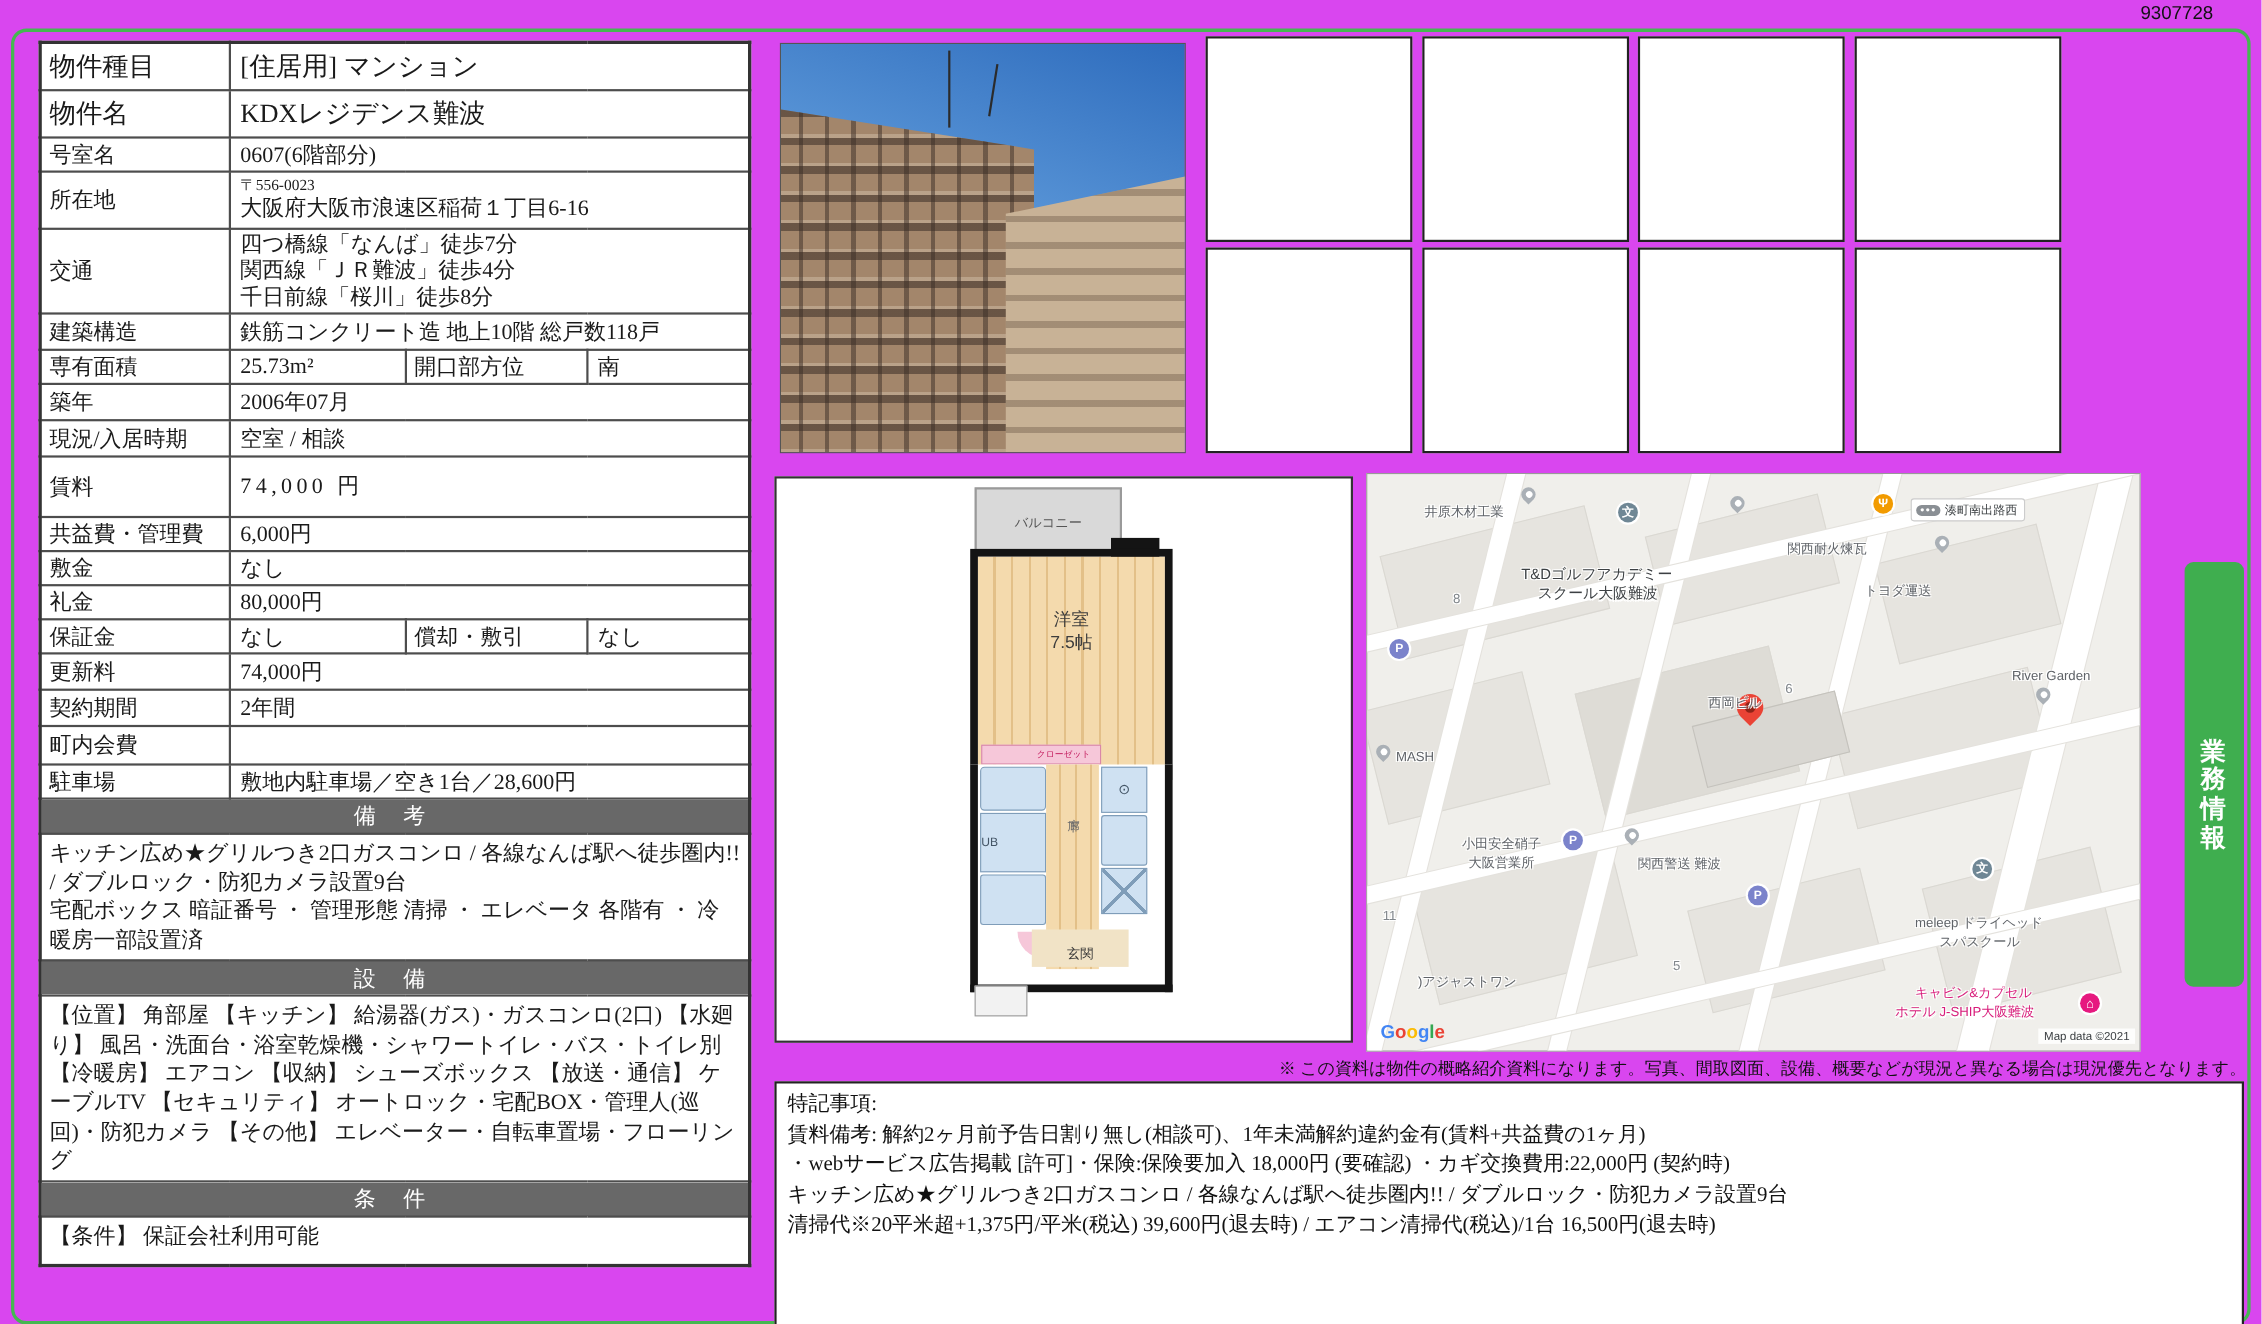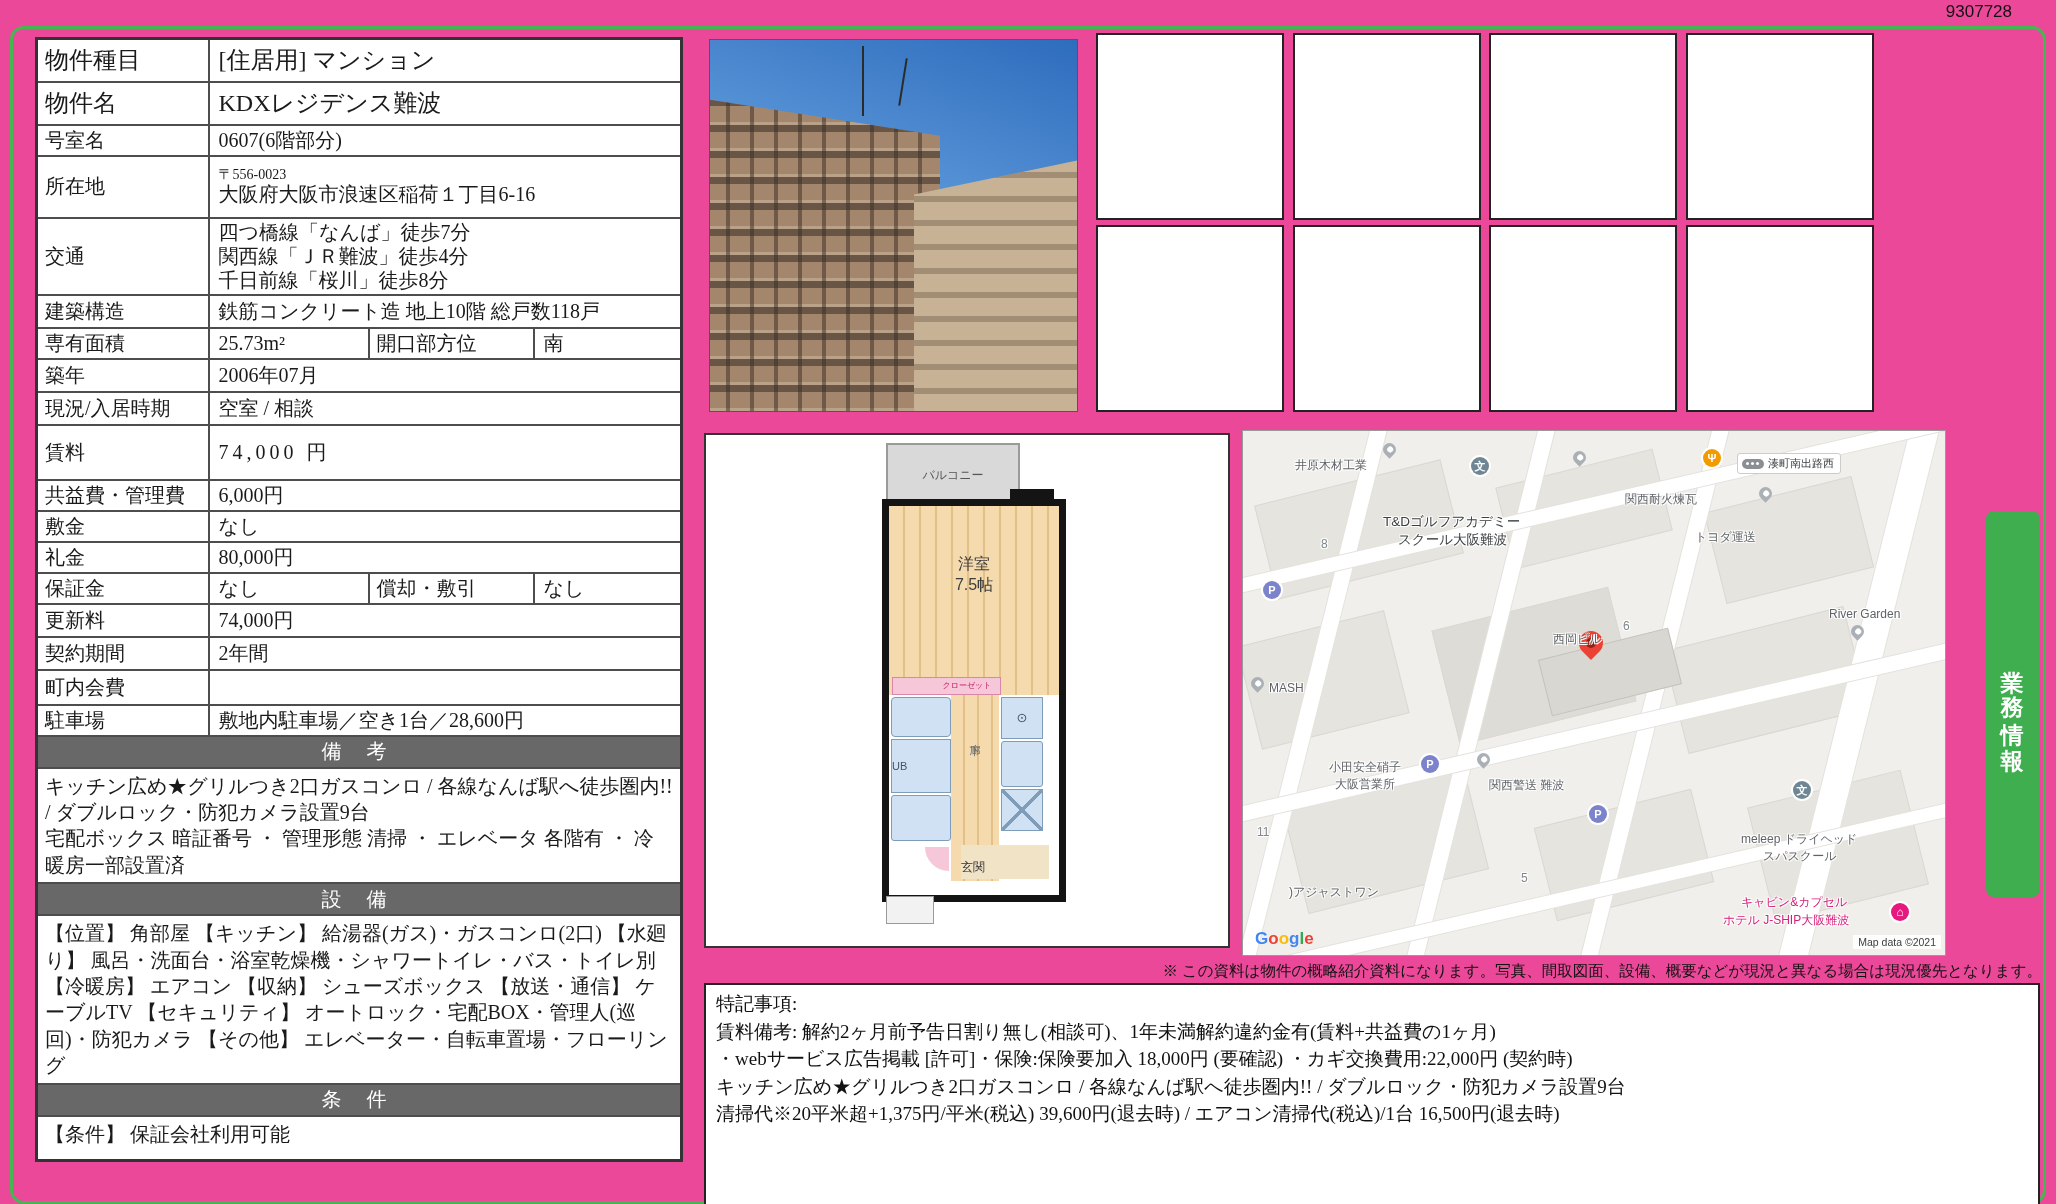--- a/index.html
+++ b/index.html
@@ -1,16 +1,16 @@
 <!DOCTYPE html>
 <html><head>
 <meta charset="utf-8">
 <style>
   html,body{margin:0;padding:0;background:#fff;}
-  .page{position:relative;width:2056px;height:1204px;background:#ec4899;overflow:hidden;
+  .page{position:relative;width:2056px;height:1204px;background:#d946ef;overflow:hidden;
         font-family:"Liberation Serif","DejaVu Serif",serif;color:#1a1a1a;}
   .sheet-border{position:absolute;left:10px;top:26px;width:2030px;height:1172px;
         border:3px solid #45b751;border-radius:14px;}
   .doc-number{position:absolute;top:2px;right:44px;font-size:17px;color:#111;
         font-family:"Liberation Sans",sans-serif;}
 
   
   .ptable{position:absolute;left:35px;top:37px;width:648px;border-collapse:collapse;
         table-layout:fixed;background:#fff;}
   .ptable td{border:2px solid #4d4d4d;padding:1px 6px;font-size:20px;vertical-align:middle;
@@ -19,21 +19,21 @@
   .ptable .lb{padding-left:7px;}
   .ptable .vl{padding-left:9px;}
   .big td{font-size:24px;}
   .zip{font-size:14px;line-height:1.1;}
   .addr{line-height:1.15;}
   .mline div{line-height:1.22;}
   .rentv{font-size:40px;letter-spacing:4px;line-height:1.05;}
   .sec{background:#686868;color:#fff;text-align:center;font-size:21px;letter-spacing:10px;
         height:28px;padding:0;}
   .txt{vertical-align:top !important;font-size:19px;line-height:1.32;padding:4px 7px !important;}
-  .h43{height:43px}.h34{height:21px}.h52{height:62px}.h73{height:73px}.h33{height:33px}
+  .h43{height:43px}.h34{height:21px}.h52{height:52px}.h73{height:73px}.h33{height:33px}
   .h55{height:55px}.h35{height:35px}
 
   
   .photo{position:absolute;left:709px;top:39px;width:367px;height:371px;border:1px solid #555;
         overflow:hidden;background:linear-gradient(200deg,#2e6cbd 0%,#5b97d8 45%,#a6c6ea 100%);}
   .bldg-left{position:absolute;left:-8px;top:38px;width:238px;height:340px;
         background:repeating-linear-gradient(90deg,rgba(58,45,38,.5) 0 4px,transparent 4px 24px),
         repeating-linear-gradient(0deg,rgba(58,45,38,.55) 0 7px,rgba(238,226,206,.3) 7px 10px,transparent 10px 26px),#a3866b;
         clip-path:polygon(0 6%,100% 17%,100% 100%,0 100%);}
   .bldg-right{position:absolute;right:-12px;top:118px;width:175px;height:260px;
@@ -63,22 +63,22 @@
   .toilet{left:2px;top:2px;width:58px;height:38px;border-radius:4px;}
   .wash{left:2px;top:100px;width:58px;height:44px;border-radius:3px;}
   .stove{left:112px;top:2px;width:40px;height:40px;font-size:13px;color:#456;text-align:center;line-height:40px;}
   .counter{left:112px;top:46px;width:40px;height:44px;border-radius:3px;}
   .xbox{left:112px;top:94px;width:40px;height:40px;
         background:linear-gradient(45deg,transparent 47%,#7f9db9 47% 53%,transparent 53%),
         linear-gradient(-45deg,transparent 47%,#7f9db9 47% 53%,transparent 53%),#cfe1f2;}
   .corridor{left:62px;top:0;width:48px;height:186px;
         background:repeating-linear-gradient(90deg,#f4daad 0 12px,#e3c088 12px 14px);}
   .corlabel{position:absolute;left:16px;top:40px;writing-mode:vertical-rl;font-size:11px;color:#6b6b6b;letter-spacing:3px;}
-  .genkan{position:absolute;left:72px;top:150px;width:88px;height:34px;color:#333;font-size:12px;
-        line-height:44px;background:#f1e3c6;}
+  .genkan{position:absolute;left:49px;top:150px;width:88px;height:34px;color:#333;font-size:12px;
+        text-align:center;line-height:44px;background:#f1e3c6;}
   .doorpink{position:absolute;left:36px;top:152px;width:24px;height:24px;background:#f6c7d9;border-radius:0 0 0 100%;}
   .step{left:886px;top:896px;width:46px;height:26px;background:#f2f2f2;border:1px solid #9a9a9a;}
 
   
   .map{position:absolute;left:1242px;top:430px;width:702px;height:524px;background:#f0efeb;
         border:1px solid #999;overflow:hidden;font-family:"Liberation Sans","DejaVu Sans",sans-serif;}
   .blk{position:absolute;background:#e6e4df;border:1px solid #dad8d2;transform:rotate(-14deg);}
   .blk2{background:#dedcd6;}
   .road{position:absolute;background:#fff;box-shadow:0 0 0 1px #e4e2dd;}
   .bldgft{position:absolute;background:#d9d7d2;border:1px solid #c4c2bc;transform:rotate(-14deg);}

